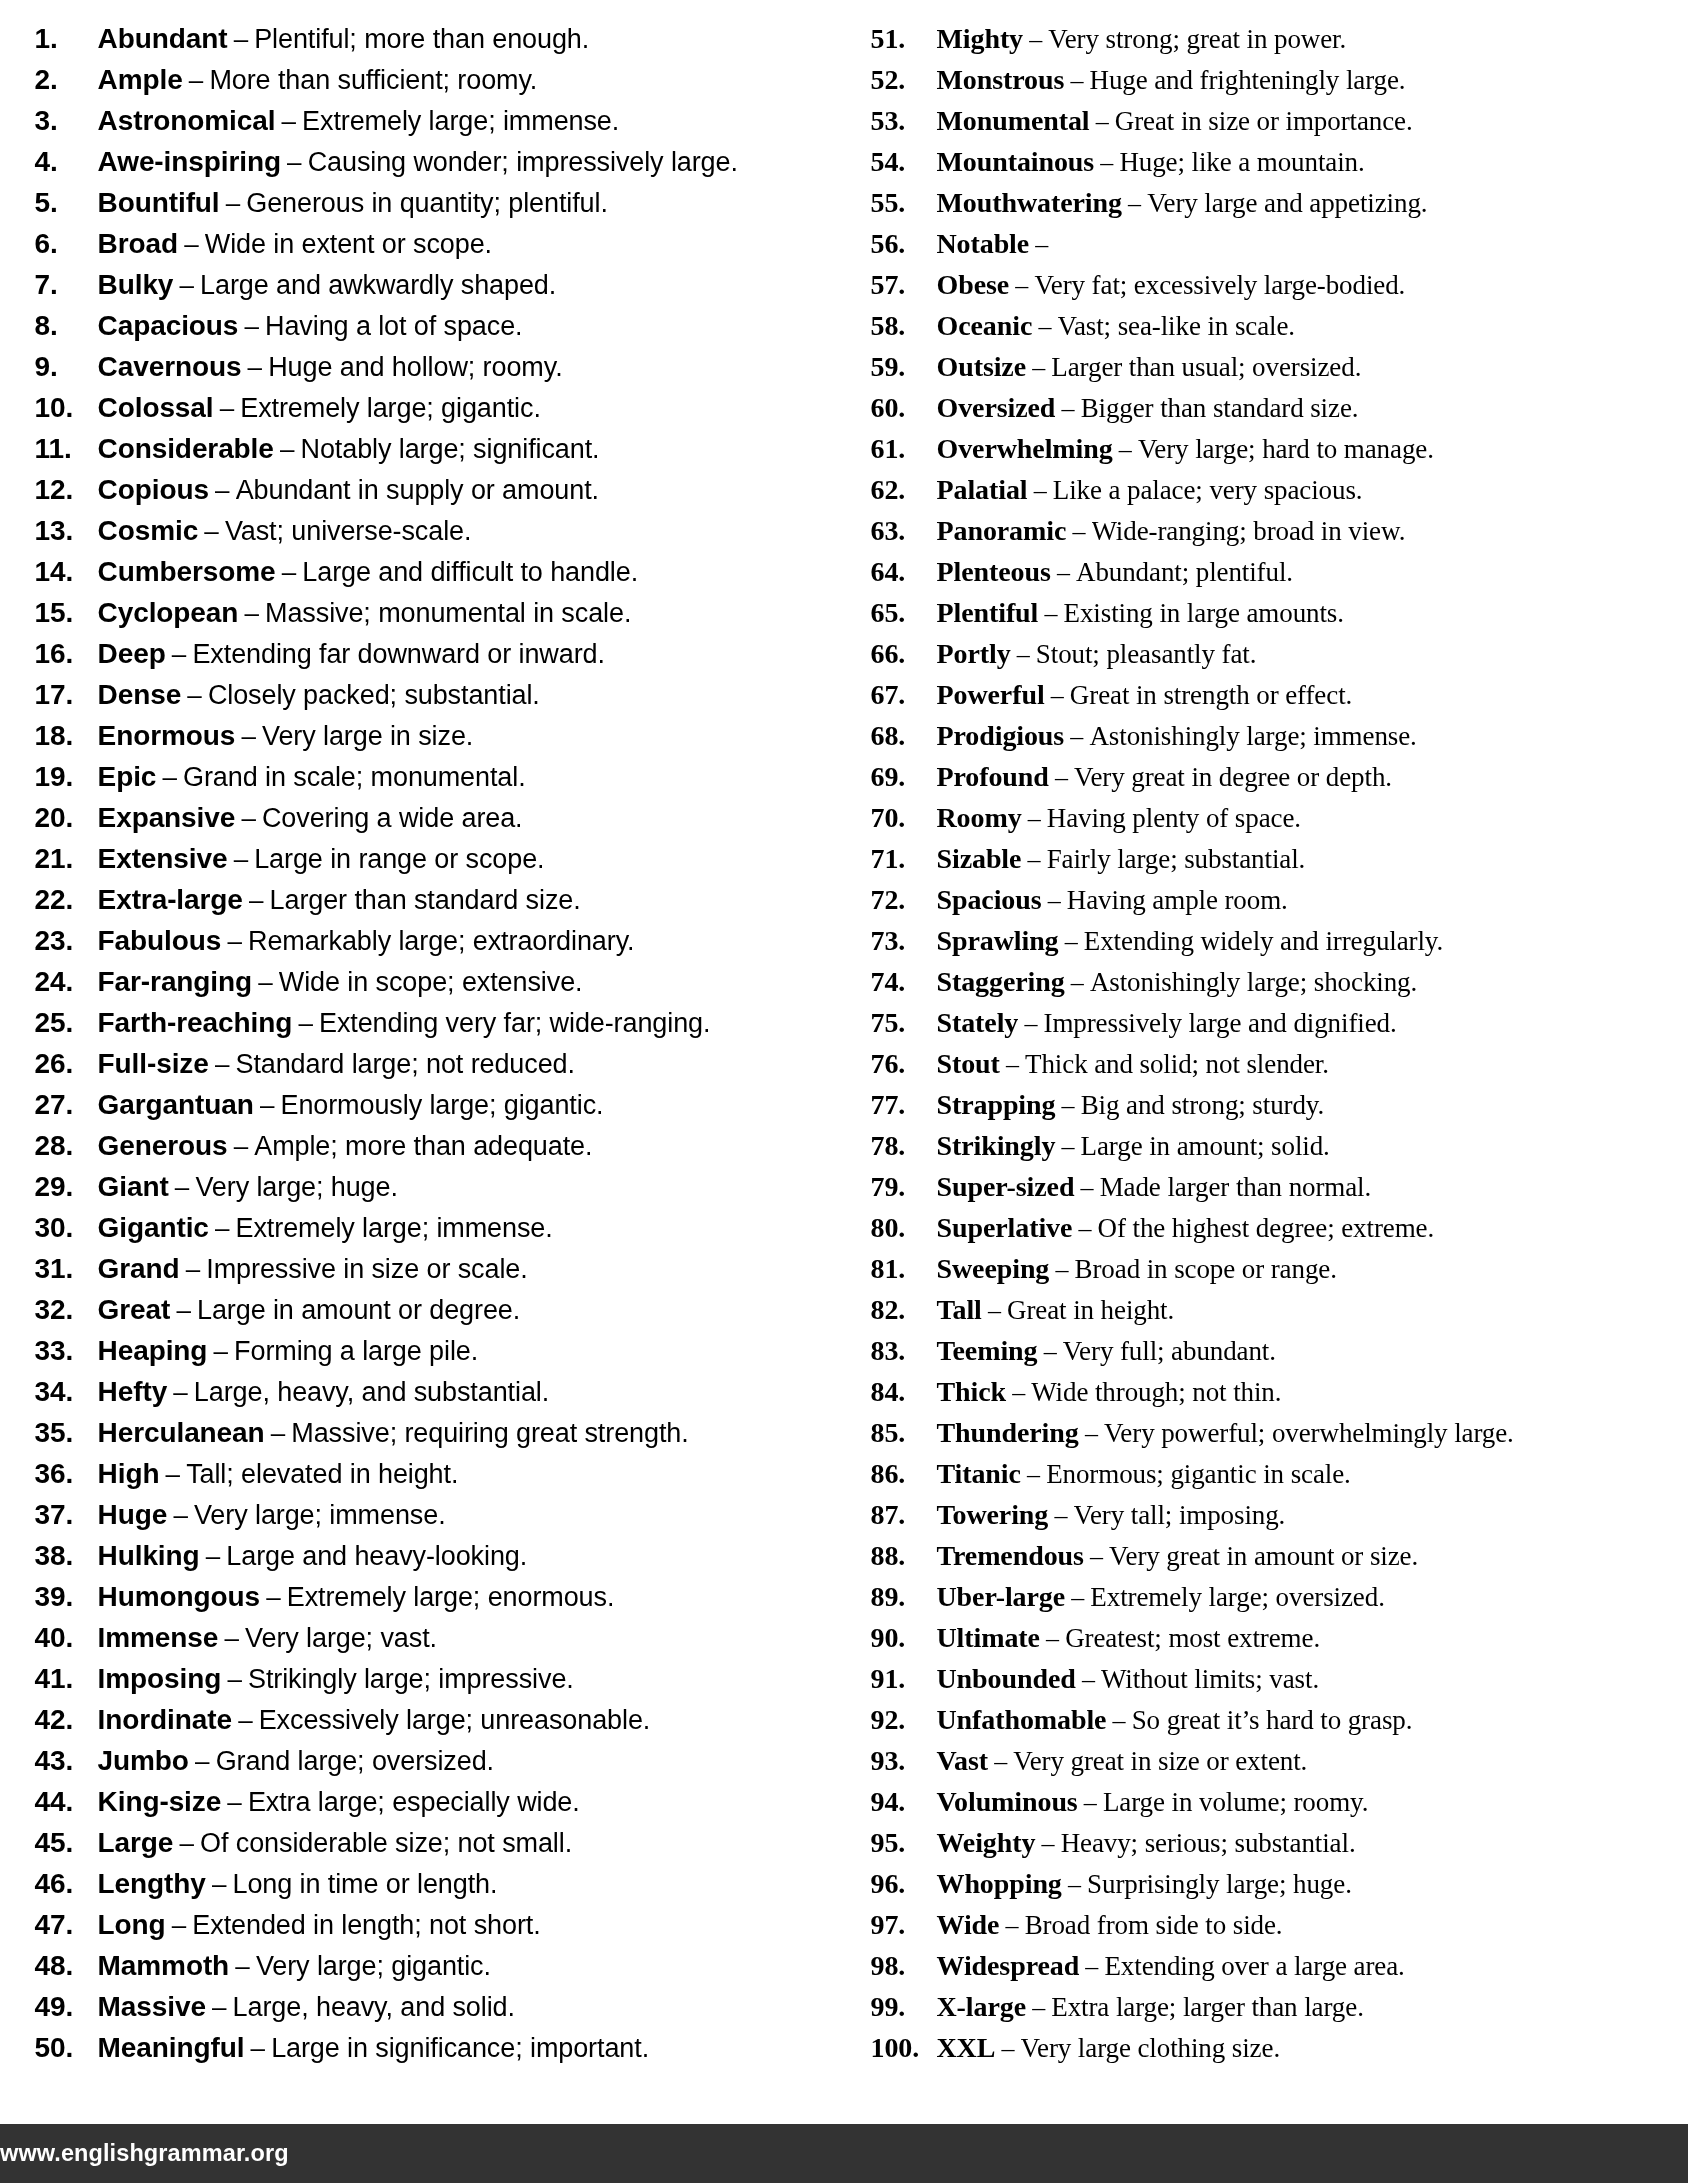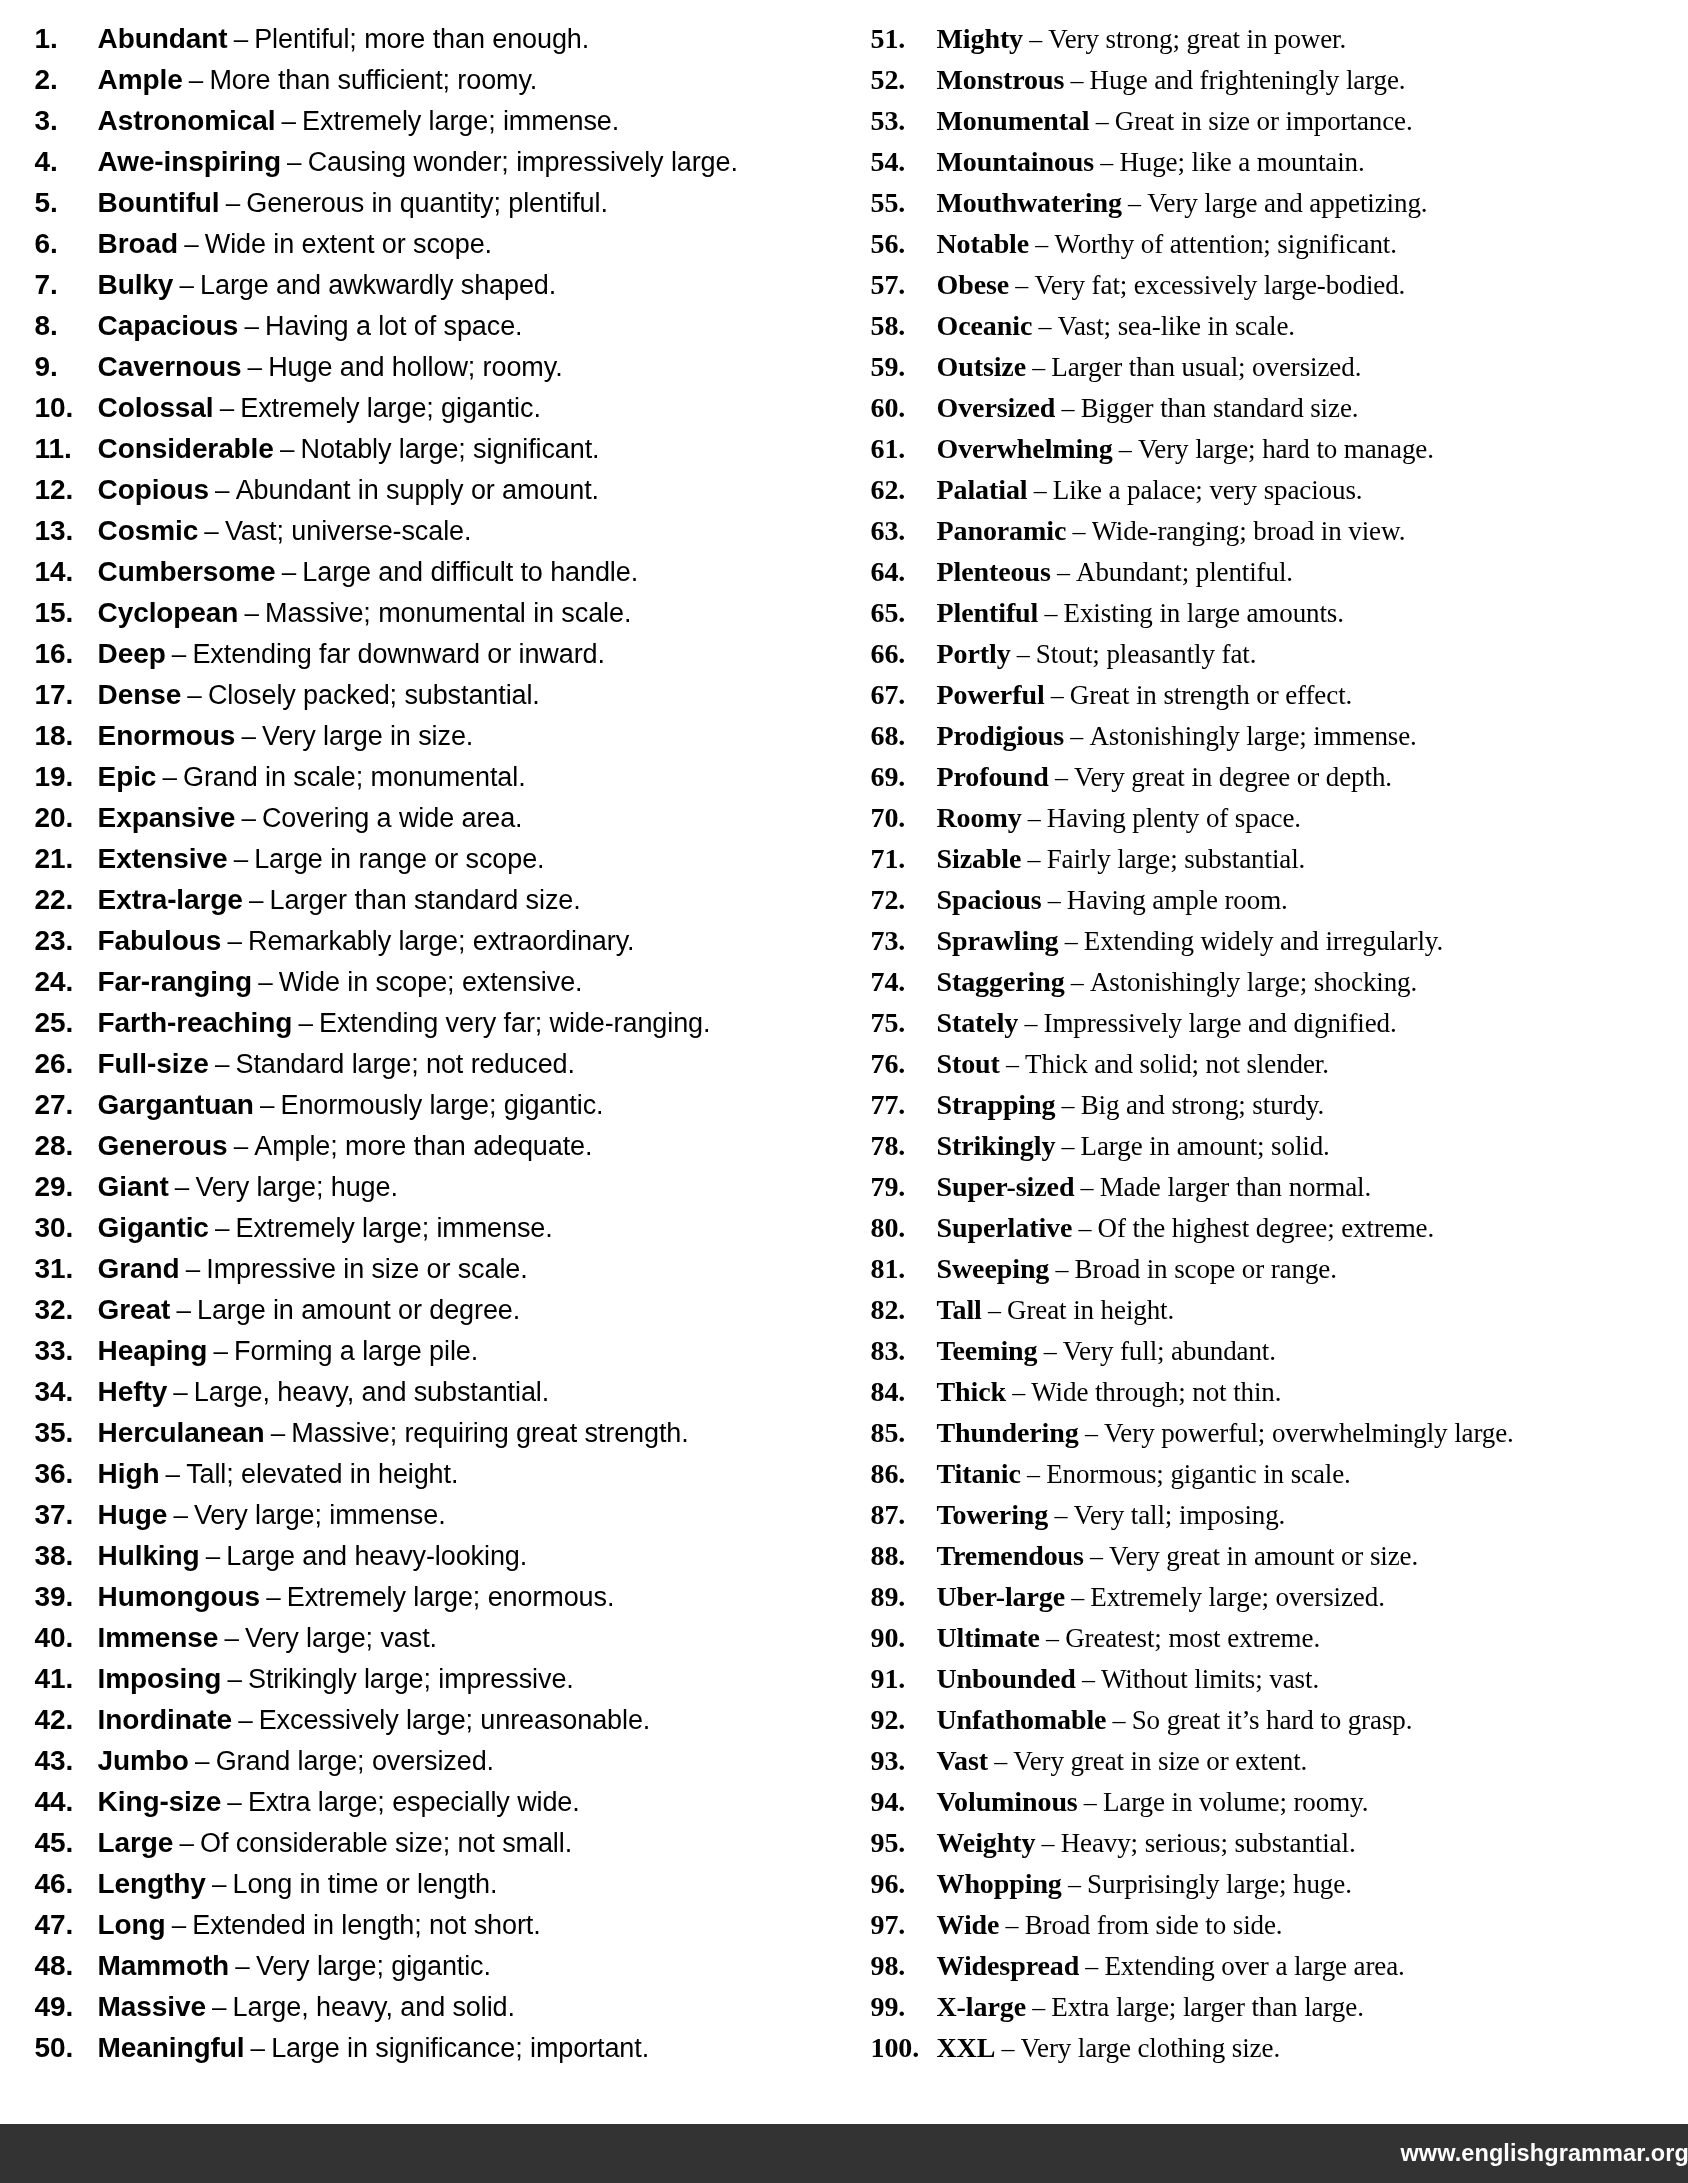--- a/index.html
+++ b/index.html
@@ -78,21 +78,21 @@
     text-overflow: clip;
   }
 
   .footer {
     flex: 0 0 auto;
     height: 59px;
     background: #333333;
     color: #ffffff;
     display: flex;
     align-items: center;
-    justify-content: flex-end;
+    justify-content: flex-start;
     font-weight: bold;
     font-size: 23.5px;
     letter-spacing: 0.1px;
   }
   .footer-gap {
     flex: 0 0 auto;
     height: 47px;
     background: #ffffff;
   }
 </style>
@@ -431,21 +431,20 @@
         <div class="entry">
           <span class="num">55.</span>
           <span class="word">Mouthwatering</span>
           <span class="dash">–</span>
           <span class="def">Very large and appetizing.</span>
         </div>
         <div class="entry">
           <span class="num">56.</span>
           <span class="word">Notable</span>
           <span class="dash">–</span>
-          <span class="def">Worthy of attention; significant.</span>
         </div>
         <div class="entry">
           <span class="num">57.</span>
           <span class="word">Obese</span>
           <span class="dash">–</span>
           <span class="def">Very fat; excessively large-bodied.</span>
         </div>
         <div class="entry">
           <span class="num">58.</span>
           <span class="word">Oceanic</span>

